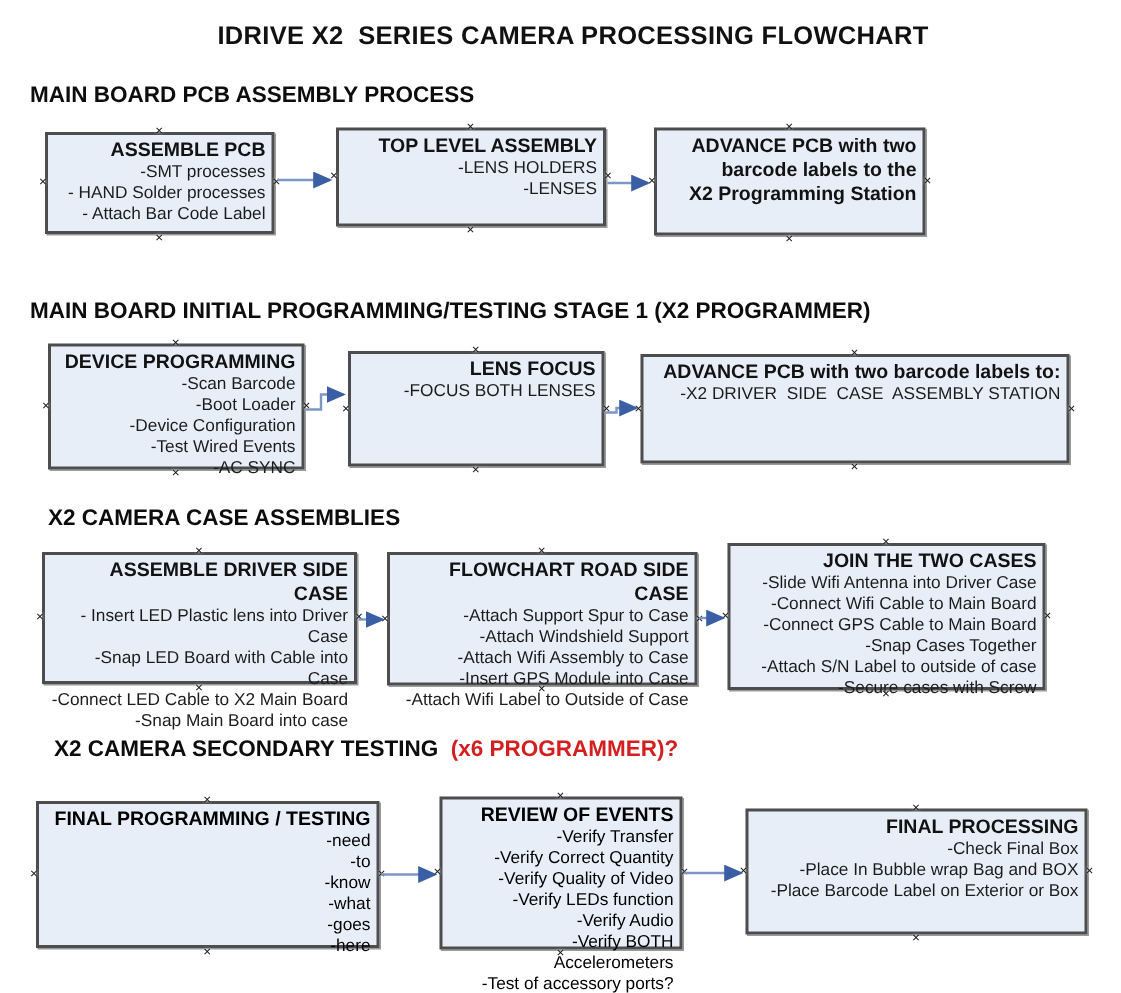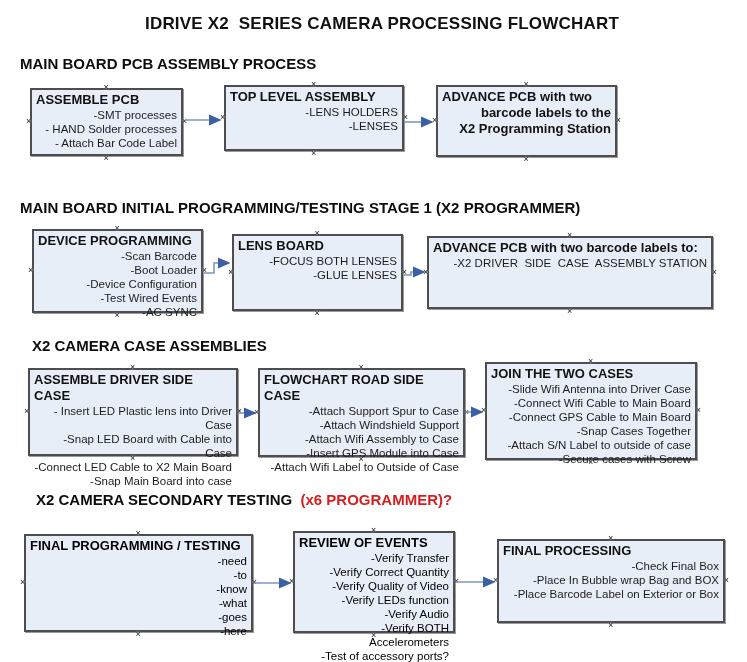--- a/index.html
+++ b/index.html
@@ -13,21 +13,21 @@
   }
   .section-heading{
     position:absolute;font-size:15px;font-weight:bold;color:#0d0d0d;white-space:pre;
   }
   .section-heading .red{color:#d31f1f;text-align:right;}
   .flow-box{
     position:absolute;box-sizing:border-box;background:#e8eef8;
     border:2px solid #4d4d4d;box-shadow:1px 1px 0 #9a9a9a;
     padding:2px 4px 0 4px;
   }
-  .box-title{font-size:13px;font-weight:bold;color:#121212;line-height:16px;white-space:pre-wrap;}
+  .box-title{font-size:13px;font-weight:bold;color:#121212;line-height:16px;white-space:pre-wrap;text-align:right;}
   .box-line{font-size:11.5px;color:#1c1c1c;line-height:14px;white-space:pre-wrap;text-align:right;}
   .all-bold .box-line{font-size:13px;font-weight:bold;line-height:16px;color:#121212;}
   .red-box .box-title,.red-box .box-line{color:#000000;}
   .handle{
     position:absolute;font-size:9px;line-height:8px;color:#1a1a1a;
     text-shadow:0 0 2px #fff;pointer-events:none;
   }
   .h-top{top:-7px;left:50%;margin-left:-3px;}
   .h-bottom{bottom:-8px;left:50%;margin-left:-3px;}
   .h-left{left:-6px;top:50%;margin-top:-5px;}
@@ -88,23 +88,22 @@
     <div class="box-line">-Device Configuration</div>
     <div class="box-line">-Test Wired Events</div>
     <div class="box-line">-AC SYNC</div>
   </div>
 
   <div class="flow-box" style="left:232px;top:234px;width:171px;height:77px;">
     <span class="handle h-top">×</span>
       <span class="handle h-bottom">×</span>
       <span class="handle h-left">×</span>
       <span class="handle h-right">×</span>
-    <div class="box-title">LENS BOARD</div>
+    <div class="box-title">LENS FOCUS</div>
     <div class="box-line">-FOCUS BOTH LENSES</div>
-    <div class="box-line">-GLUE LENSES</div>
   </div>
 
   <div class="flow-box" style="left:427px;top:236px;width:286px;height:73px;">
     <span class="handle h-top">×</span>
       <span class="handle h-bottom">×</span>
       <span class="handle h-left">×</span>
       <span class="handle h-right">×</span>
     <div class="box-title">ADVANCE PCB with two barcode labels to:</div>
     <div class="box-line">-X2 DRIVER  SIDE  CASE  ASSEMBLY STATION</div>
   </div>

